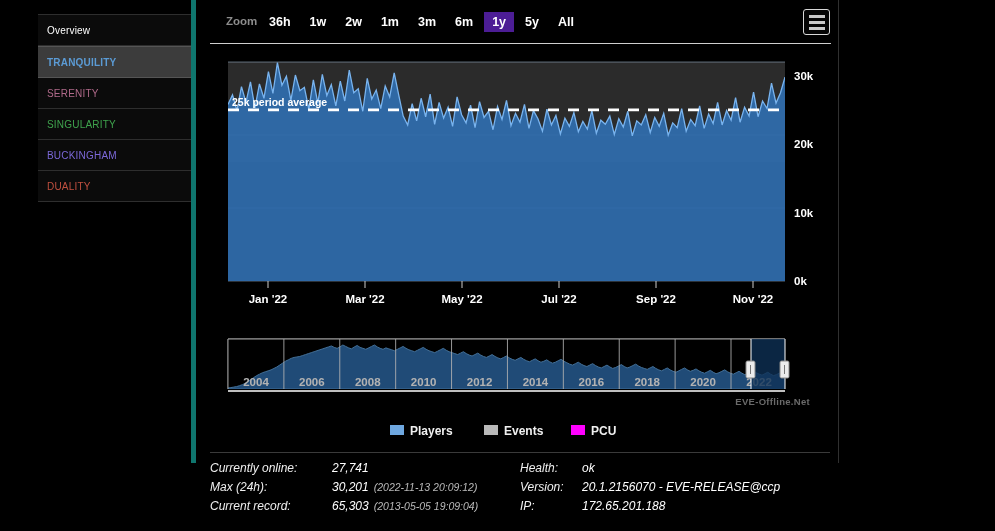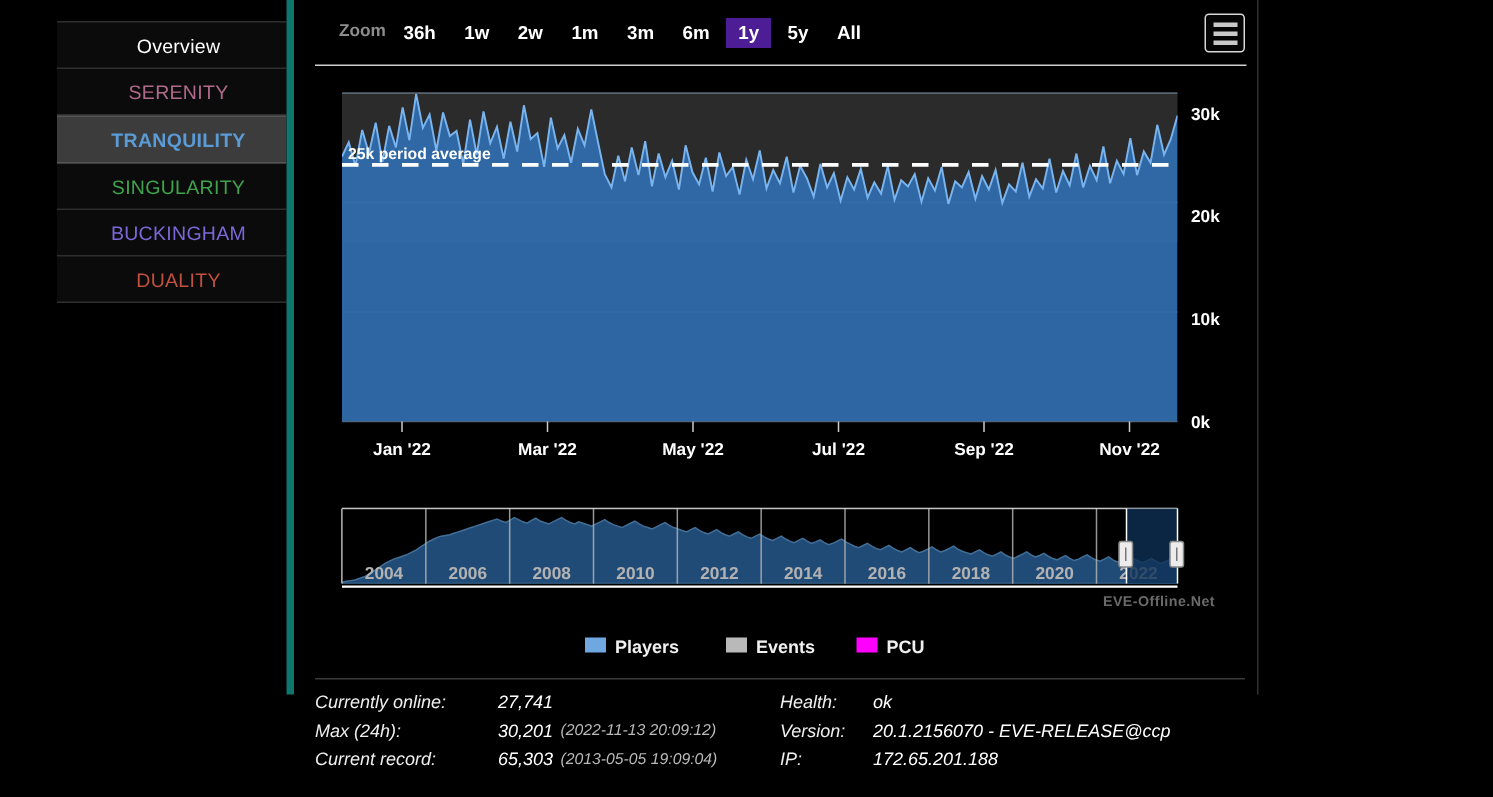--- a/index.html
+++ b/index.html
@@ -14,25 +14,24 @@
   
   .sidebar {
     position: absolute; left: 38px; top: 14px; width: 153px;
     background: #0b0b0b;
     border-top: 1px solid #2e2e2e;
   }
   .nav-item {
     height: 31px; line-height: 31px;
     padding-left: 9px;
     border-bottom: 1px solid #2e2e2e;
-    font-size: 13px;
+    font-size: 10px;
     letter-spacing: .2px;
     white-space: nowrap;
     cursor: pointer;
-    text-align: center;
   }
   .nav-item.overview { color:#ffffff; font-weight:400; }
   .nav-item.active {
     background:#3c3c3c;
     color:#5b9bd5;
     font-weight:bold;
     border-top:1px solid #555;
     border-bottom:1px solid #555;
     height:32px; line-height:31px;
   }
@@ -100,22 +99,22 @@
   .info-sub { color:#b9b9b9; font-size:10.5px; margin-left:5px; }
   .info-col.right .info-key { width:62px; }
 </style>
 </head>
 <body>
 
 <div class="page">
 
   <div class="sidebar">
     <div class="nav-item overview">Overview</div>
+    <div class="nav-item active">TRANQUILITY</div>
     <div class="nav-item nav-serenity">SERENITY</div>
-    <div class="nav-item active">TRANQUILITY</div>
     <div class="nav-item nav-singularity">SINGULARITY</div>
     <div class="nav-item nav-buckingham">BUCKINGHAM</div>
     <div class="nav-item nav-duality">DUALITY</div>
   </div>
 
   <div class="panel">
 
     <div class="toolbar">
       <div class="zoom-label">Zoom</div>
       <div class="range-btns">

